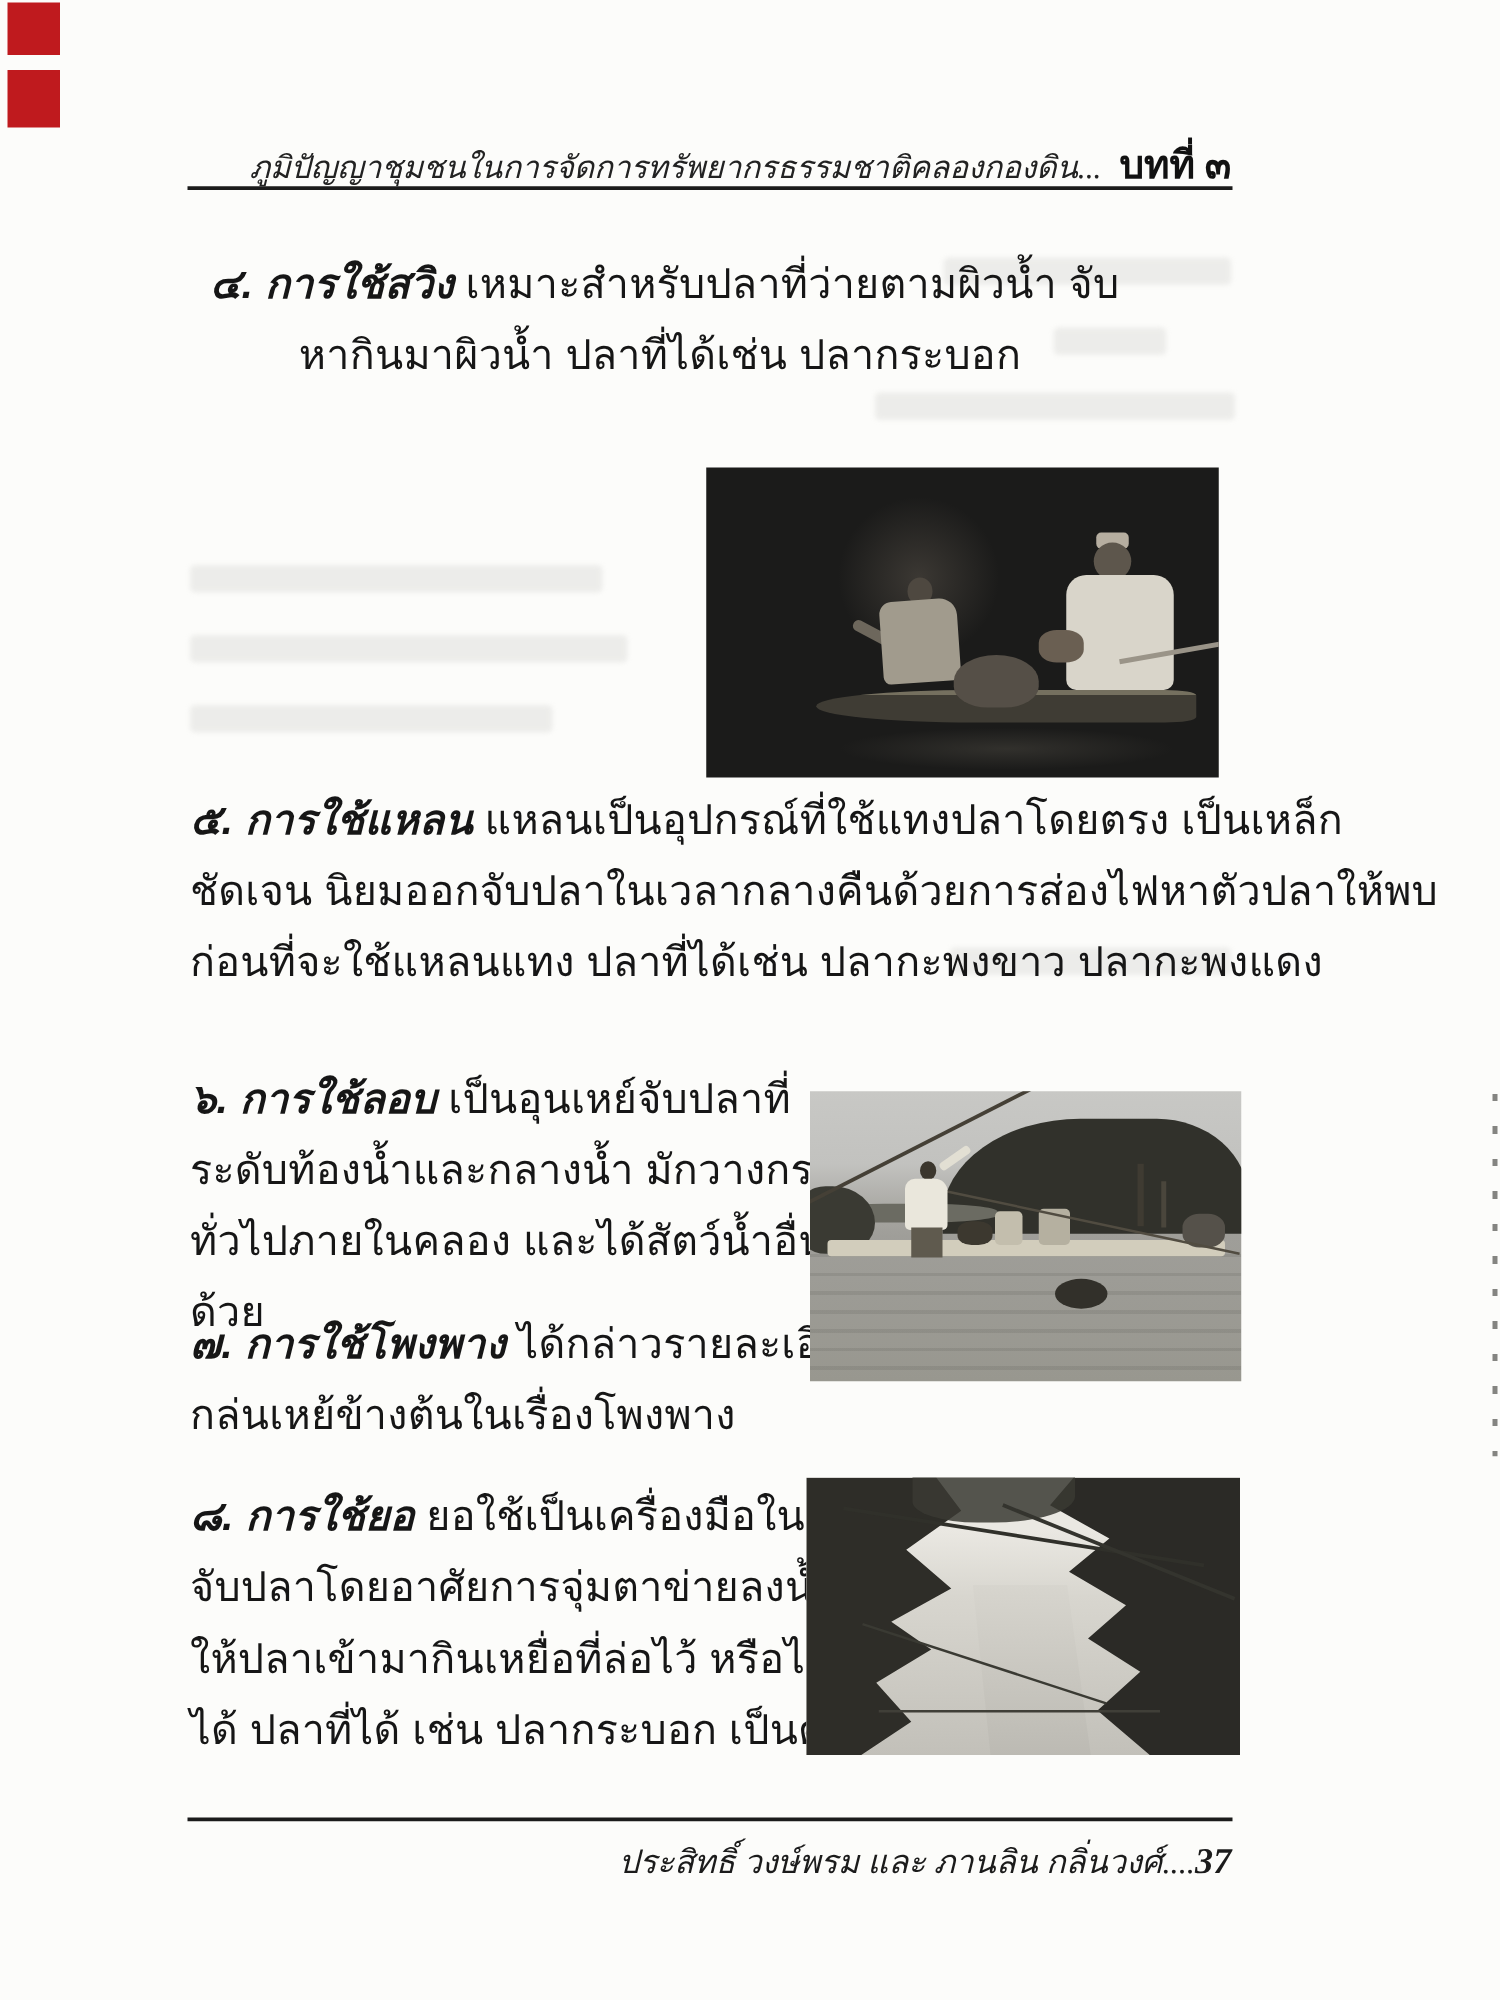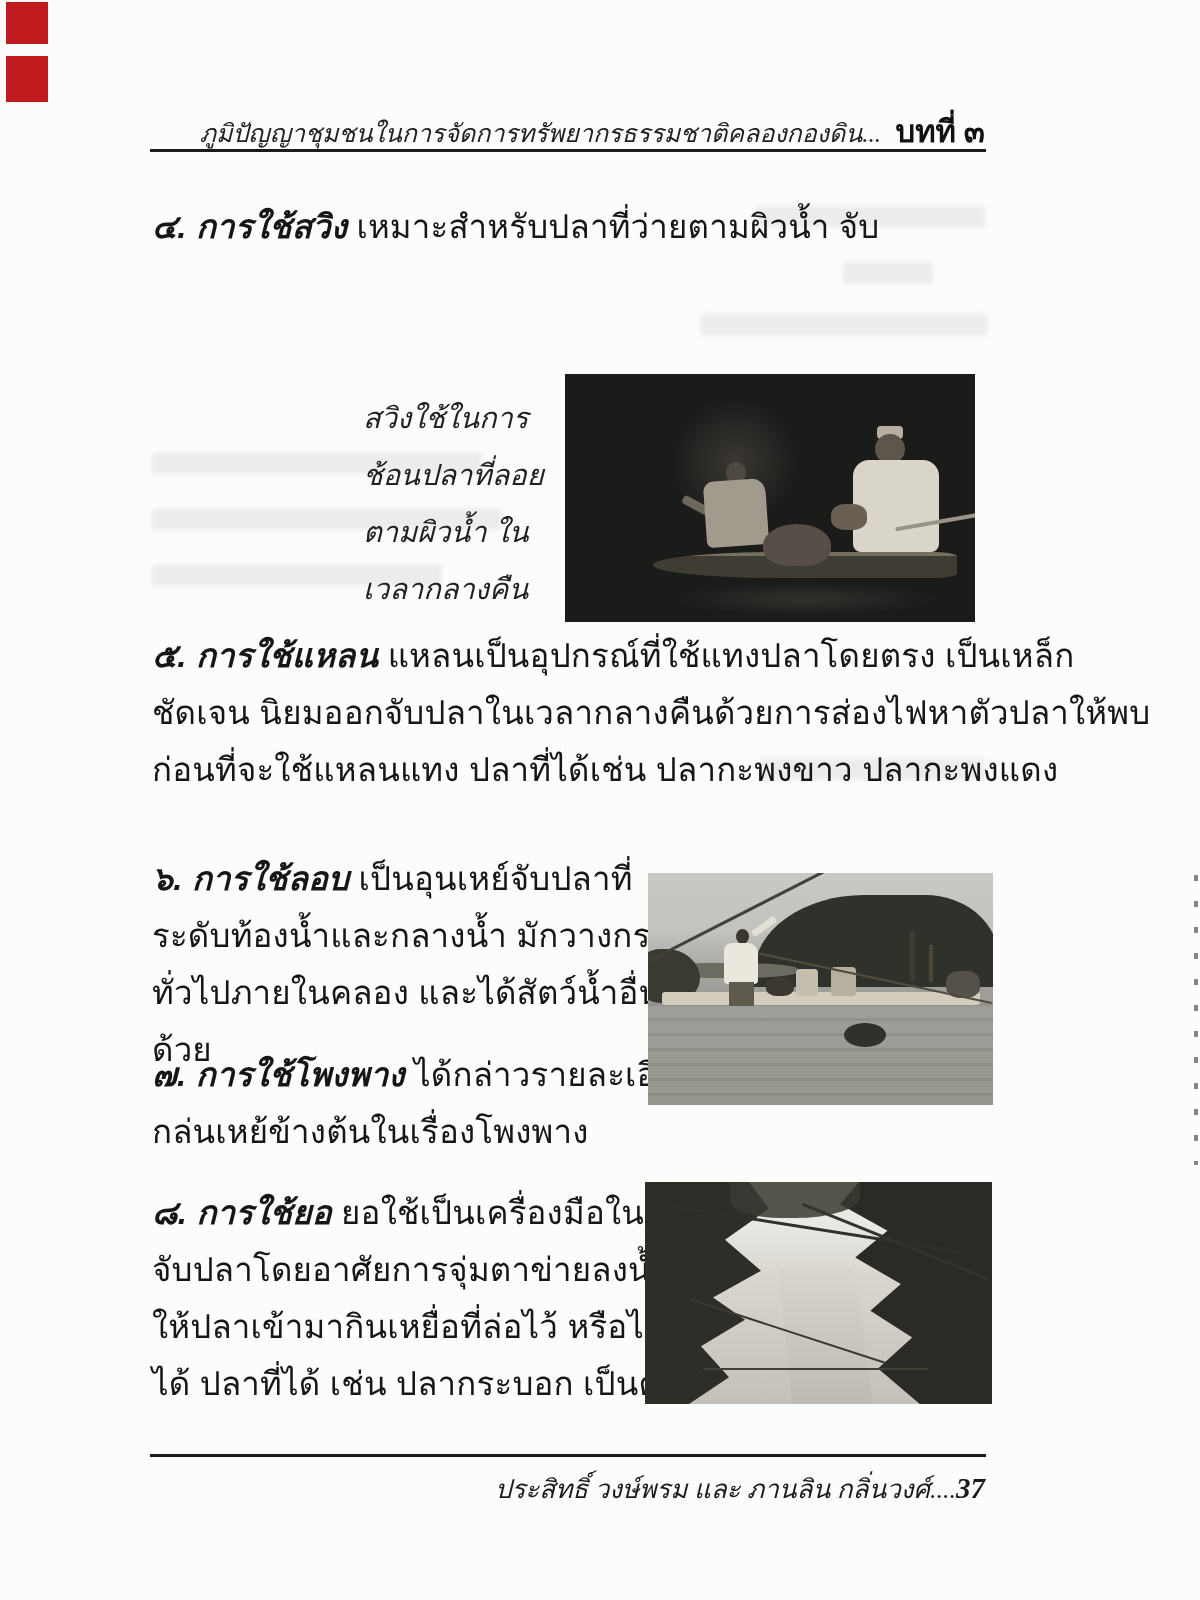--- a/index.html
+++ b/index.html
@@ -16,21 +16,21 @@
   .running-title{font-family:"Liberation Serif",serif;font-style:italic;font-size:25px;color:#222;}
   .running-chapter{font-family:"Liberation Serif",serif;font-weight:700;font-size:31px;color:#111;margin-left:10px;}
   .rule{position:absolute;left:150px;width:836px;height:3px;background:#1b1b1b;}
   .rule.top{top:149px;}
   .rule.bottom{top:1454px;}
 
   
   .para{position:absolute;font-size:33px;line-height:57px;color:#161616;letter-spacing:.2px;}
   .para .h{font-weight:700;font-style:italic;}
   .line{white-space:nowrap;}
-  .sec4{left:152px;top:198px;width:720px;text-align:center;}
+  .sec4{left:168px;top:198px;width:720px;text-align:center;}
   .sec5{left:152px;top:627px;width:845px;}
   .sec6{left:152px;top:850px;width:505px;}
   .sec7{left:152px;top:1046px;width:505px;}
   .sec8{left:152px;top:1184px;width:505px;}
 
   .caption{position:absolute;left:363px;top:390px;width:210px;font-size:29px;line-height:57px;font-style:italic;color:#222;}
 
   
   .footer-line{position:absolute;right:215px;top:1468px;white-space:nowrap;font-family:"Liberation Serif",serif;font-style:italic;font-size:26px;color:#1b1b1b;}
   .footer-line .pgnum{font-weight:700;font-size:29px;}
@@ -110,28 +110,23 @@
   <div class="ghost" style="left:755px;top:206px;width:230px;"></div>
   <div class="ghost" style="left:843px;top:262px;width:90px;"></div>
   <div class="ghost" style="left:700px;top:314px;width:288px;"></div>
   <div class="ghost" style="left:152px;top:452px;width:330px;"></div>
   <div class="ghost" style="left:152px;top:508px;width:350px;"></div>
   <div class="ghost" style="left:152px;top:564px;width:290px;"></div>
   <div class="ghost" style="left:760px;top:758px;width:225px;"></div>
 
   <div class="para sec4">
     <div class="line"><span class="h">๔. การใช้สวิง</span><span> เหมาะสำหรับปลาที่ว่ายตามผิวน้ำ จับ</span></div>
-  </div>
-
-  <div class="caption">
-    <div class="line">สวิงใช้ในการ</div>
-    <div class="line">ช้อนปลาที่ลอย</div>
-    <div class="line">ตามผิวน้ำ ใน</div>
-    <div class="line">เวลากลางคืน</div>
-  </div>
+    <div class="line">หากินมาผิวน้ำ ปลาที่ได้เช่น ปลากระบอก</div>
+  </div>
+
 
   <div class="photo photo1">
     <div class="p1-glow"></div>
     <div class="p1-figA-arm"></div>
     <div class="p1-figA-head"></div>
     <div class="p1-figA-torso"></div>
     <div class="p1-boat"></div>
     <div class="p1-net"></div>
     <div class="p1-figB-lamp"></div>
     <div class="p1-figB-head"></div>

